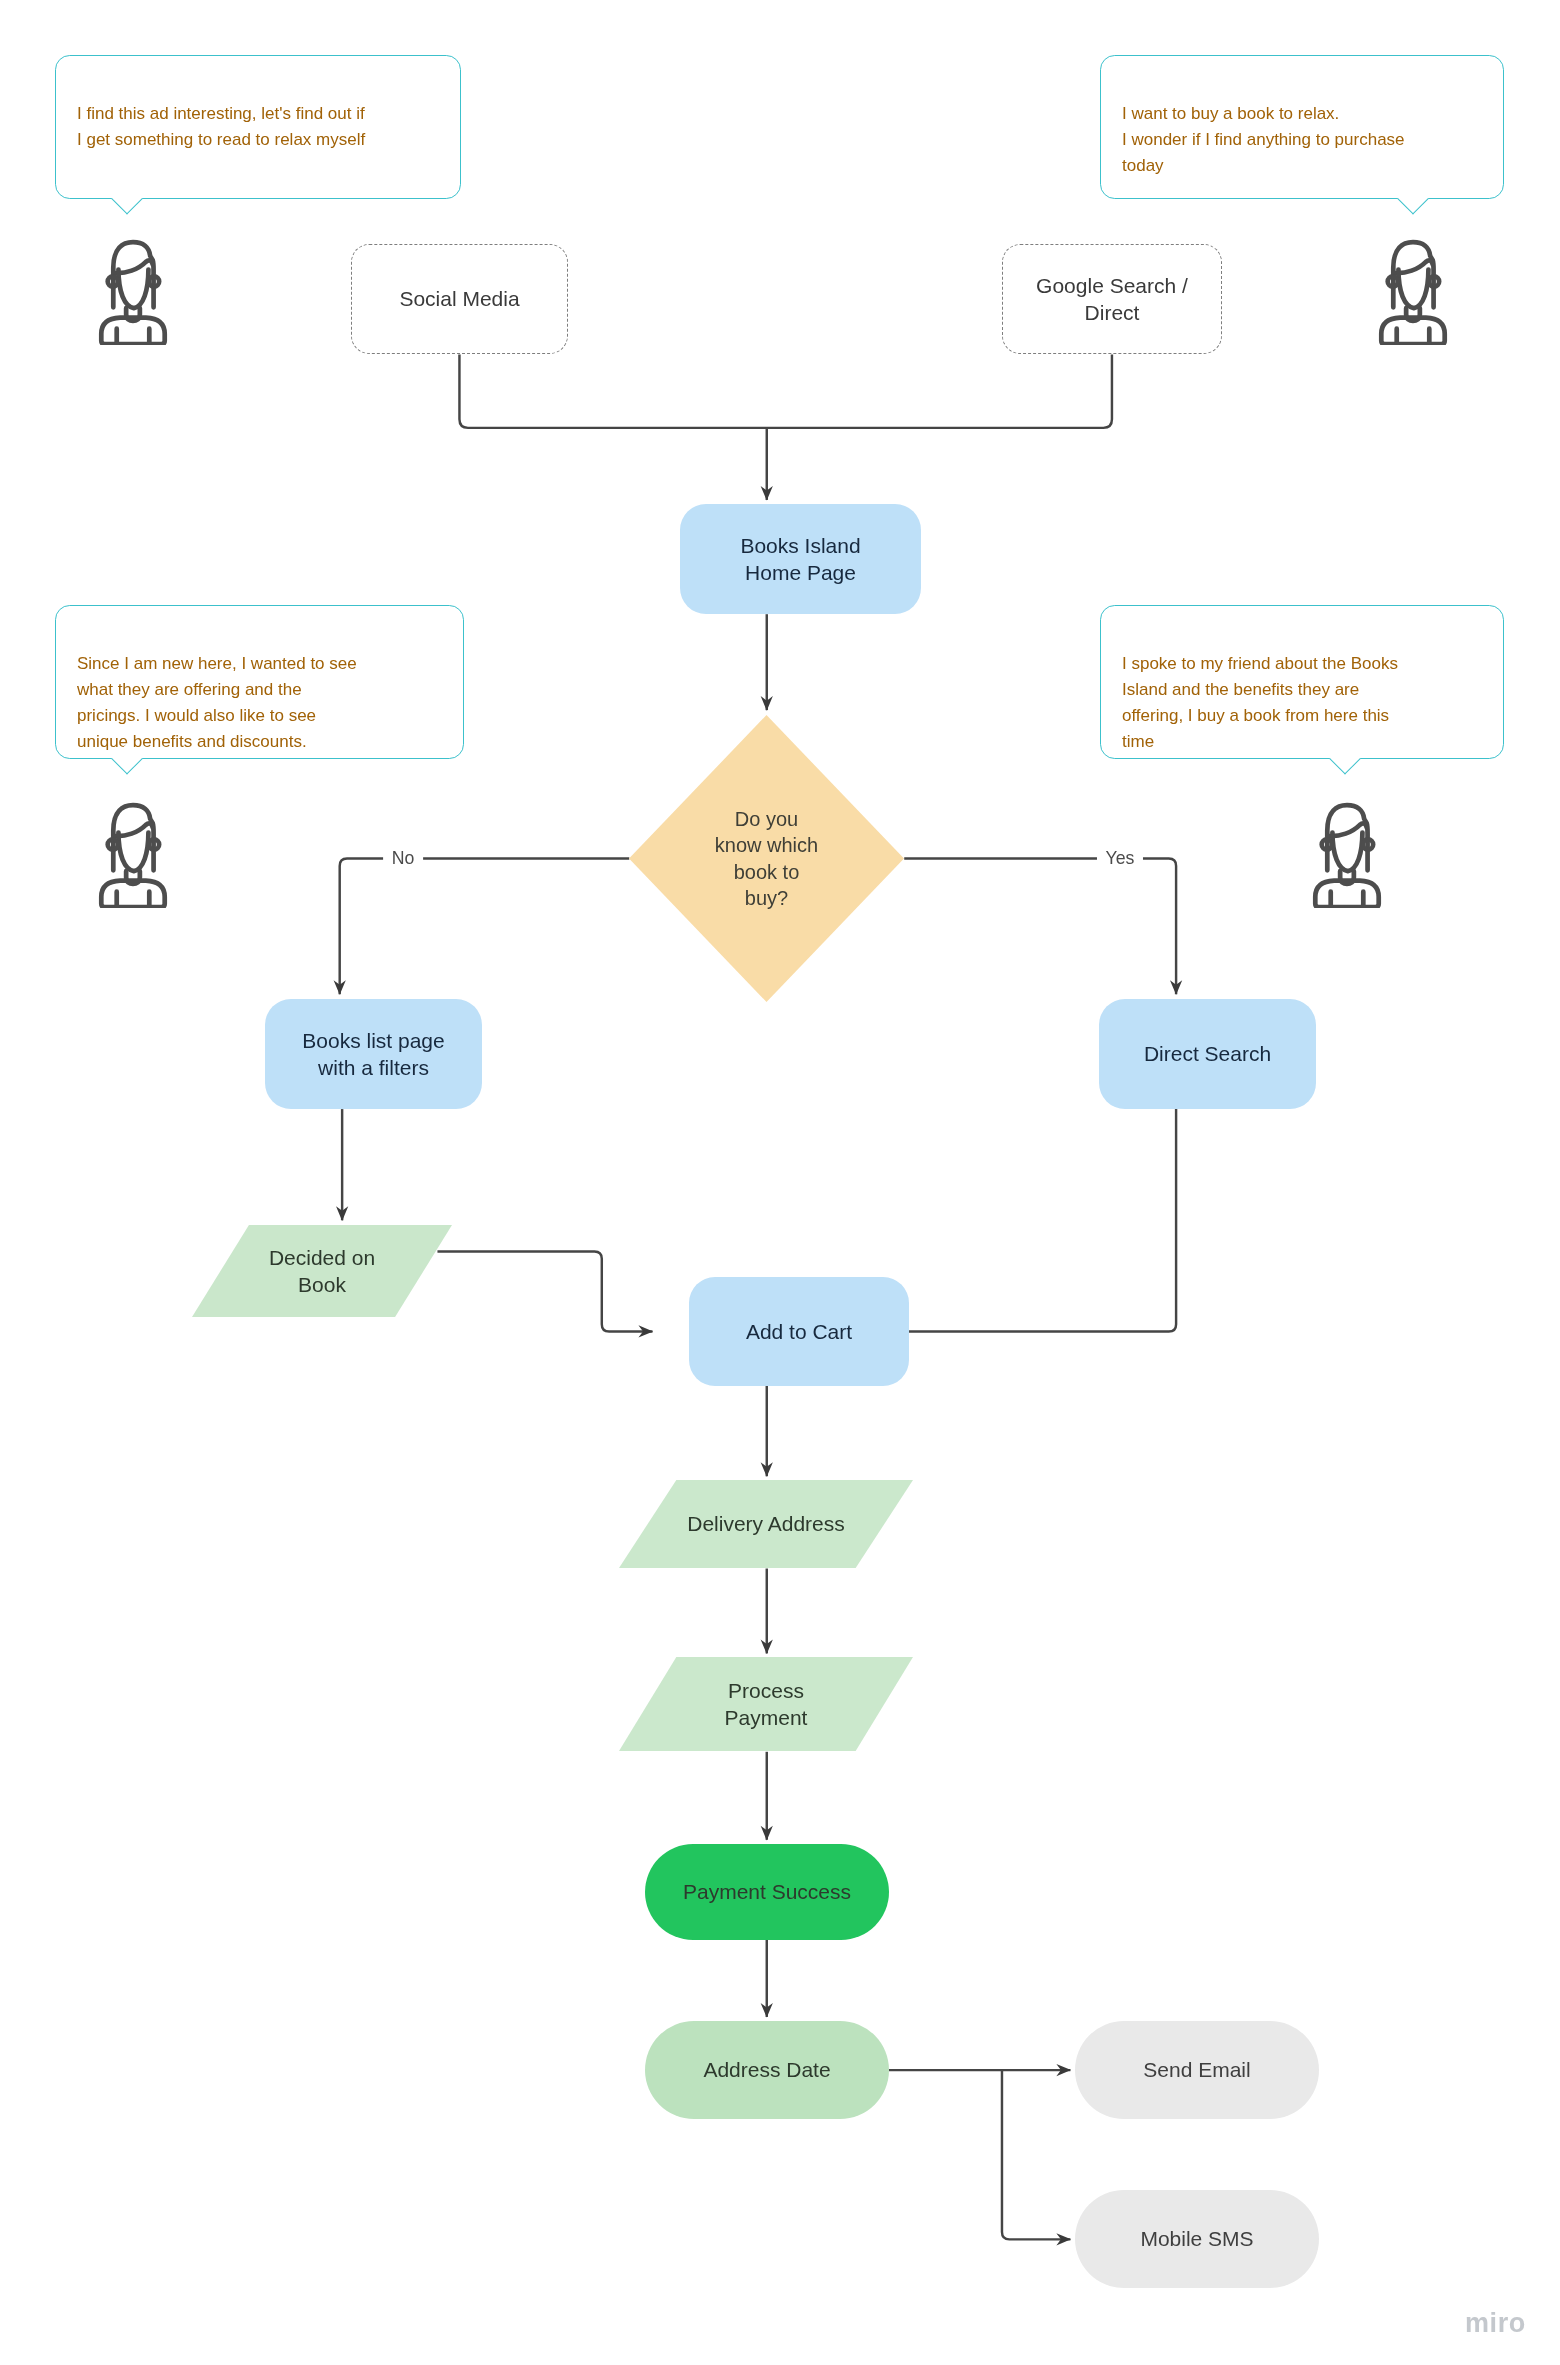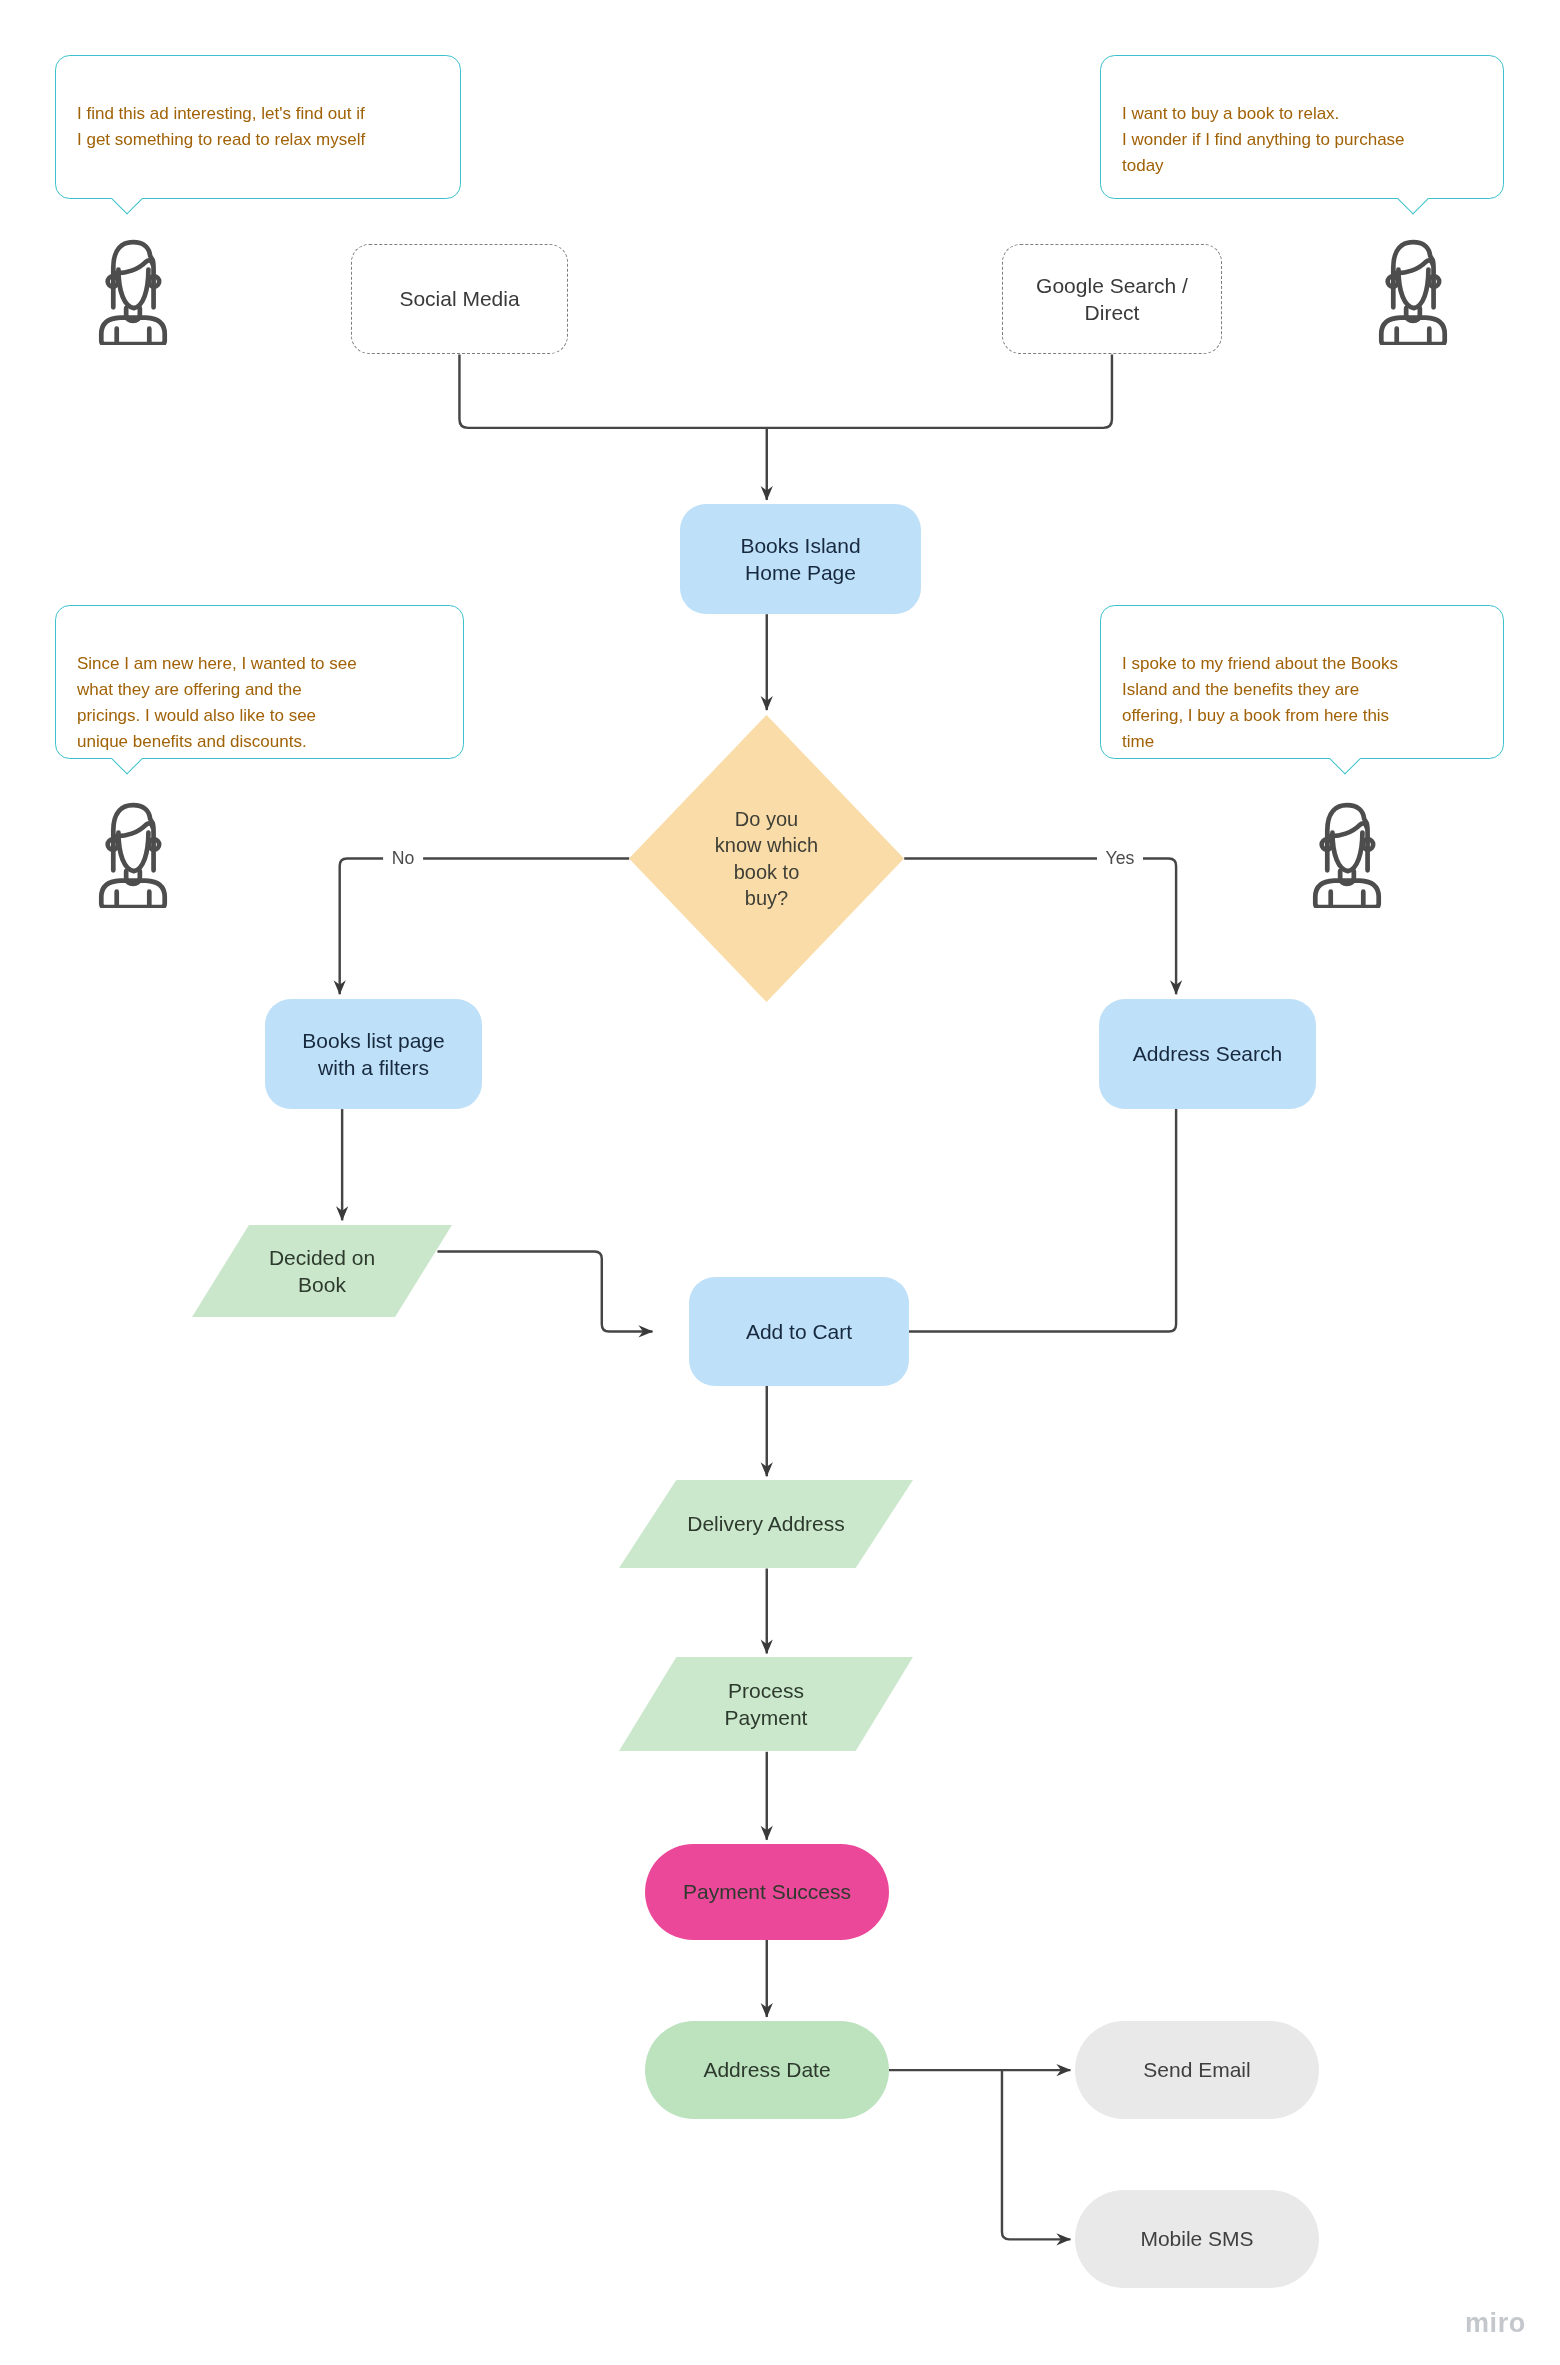--- a/index.html
+++ b/index.html
@@ -9,21 +9,21 @@
   .node{position:absolute;display:flex;align-items:center;justify-content:center;
         text-align:center;white-space:pre-line;z-index:2;box-sizing:border-box;
         font-size:21px;line-height:1.3;color:#333333;}
   .rounded-blue{background:#BEE0F8;border-radius:26px;color:#17293E;margin-left:32px;}
   .dashed{border:1.8px dashed #7e7e7e;border-radius:18.3px;background:#ffffff;color:#3a3a3a;}
   .diamond{background:#F9DCA7;color:#3f3f37;clip-path:polygon(50% 0,100% 50%,50% 100%,0 50%);
            font-size:20px;line-height:1.32;}
   .para{color:#2d3a2d;clip-path:polygon(19.5% 0,100% 0,80.5% 100%,0 100%);background:#CBE8CC;}
   .para-decided{clip-path:polygon(21.9% 0,100% 0,78.1% 100%,0 100%);}
   .stadium{border-radius:55px;}
-  .green-soft{background:#ec4899;color:#2d3a2d;}
+  .green-soft{background:#22c55e;color:#2d3a2d;}
   .green-mid{background:#BCE2BE;color:#2d3a2d;}
   .gray{background:#E9E9E9;color:#3f3f3f;}
   .bubble{position:absolute;border:1.8px solid #3CC1CC;border-radius:14.7px;background:#ffffff;
           box-sizing:border-box;padding:19.6px 21px;font-size:17px;line-height:1.52;
           color:#a16207;white-space:pre-line;z-index:3;}
   .tail{position:absolute;bottom:-12.2px;width:21px;height:21px;background:#ffffff;
         border-right:1.8px solid #3CC1CC;border-bottom:1.8px solid #3CC1CC;
         transform:rotate(45deg);z-index:4;}
   .edge-label{position:absolute;transform:translate(-50%,-50%);background:#ffffff;
         padding:0 8.6px;font-size:17.7px;color:#4b4b4b;z-index:3;}
@@ -161,21 +161,21 @@
 
   <div class="edge-label" style="left:403px;top:858px;">No</div>
   <div class="edge-label" style="left:1120px;top:858px;">Yes</div>
 
   <div class="node rounded-blue" style="left:233px;top:999px;width:217px;height:110px;">
     <span>Books list page
 with a filters</span>
   </div>
 
   <div class="node rounded-blue" style="left:1067px;top:999px;width:217px;height:110px;">
-    <span>Address Search</span>
+    <span>Direct Search</span>
   </div>
 
   <div class="node para para-decided" style="left:192px;top:1225px;width:260px;height:92px;background:#CAE7CB;">
     <span>Decided on
 Book</span>
   </div>
 
   <div class="node rounded-blue" style="left:657px;top:1277px;width:220px;height:109px;">
     <span>Add to Cart</span>
   </div>

